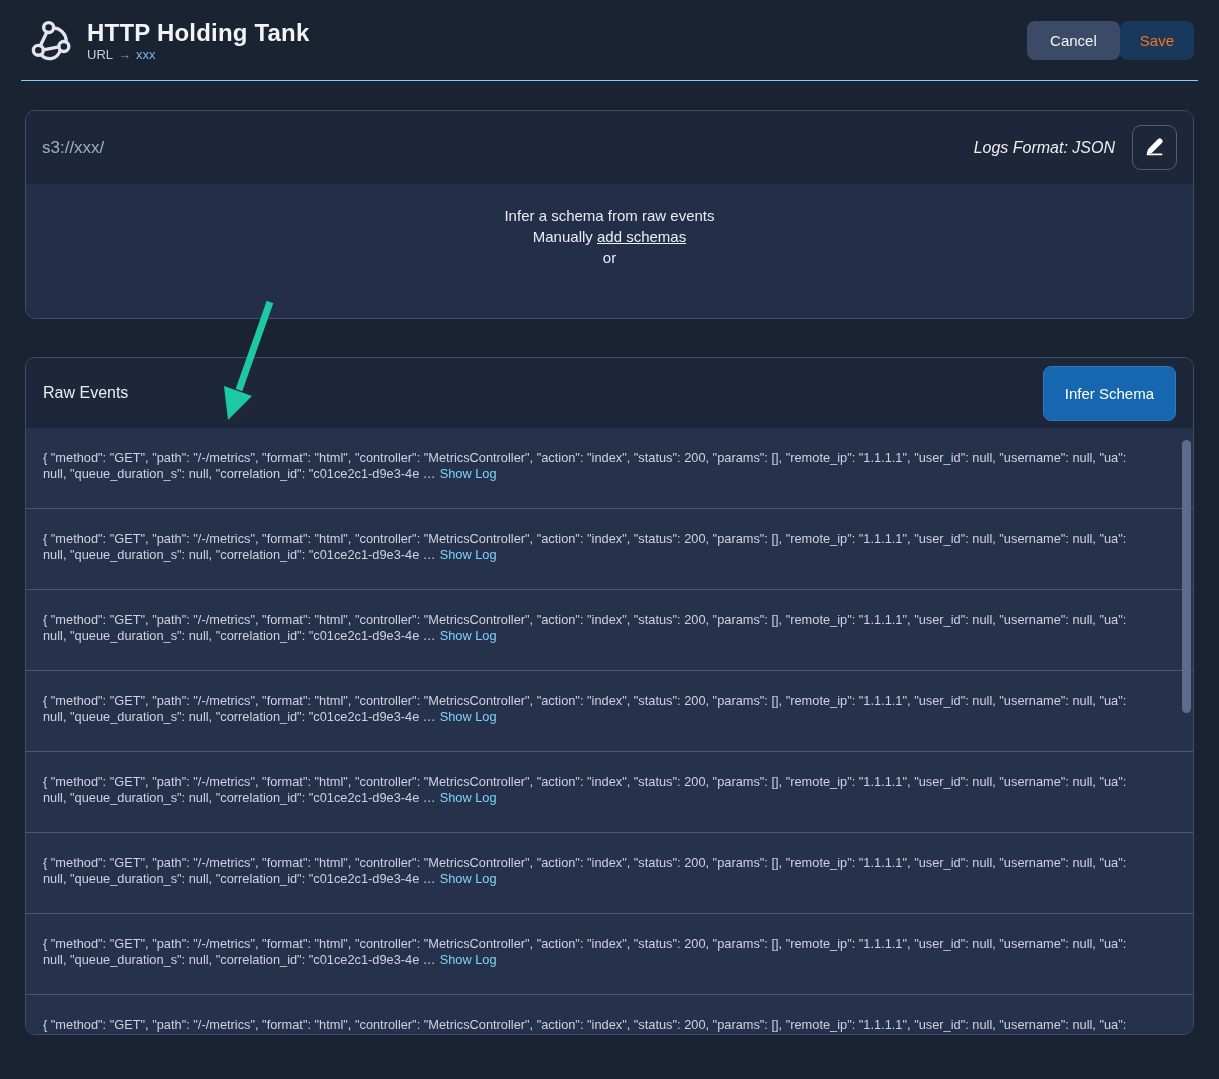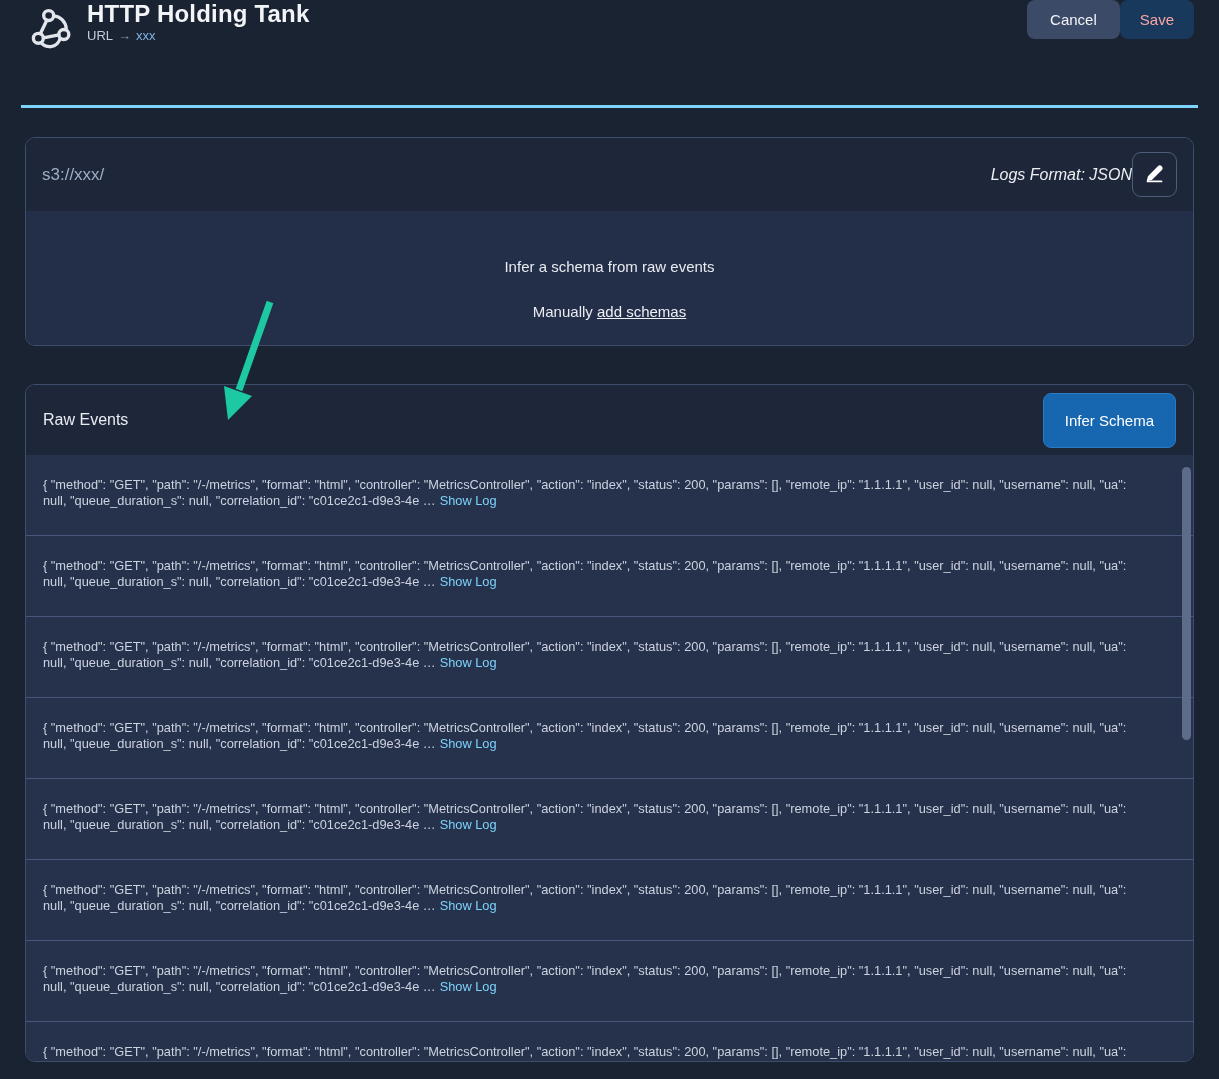--- a/index.html
+++ b/index.html
@@ -8,72 +8,72 @@
     background:#1a2332;
     font-family:"Liberation Sans", sans-serif;
     color:#e9ecf1;
     position:relative;
     overflow:hidden;
   }
 
   
   .app-header {
     margin:0 21px;
-    height:108px;
+    height:81px;
     display:flex;
-    align-items:flex-start;
-    border-bottom:3px solid #7dd3fc;
+    align-items:center;
+    border-bottom:1px solid #7dd3fc;
     padding:0 4px;
   }
   .logo-wrap { width:56px; height:56px; display:flex; align-items:center; justify-content:center; }
   .title-block { margin-left:6px; }
   .page-title { font-size:24px; font-weight:700; color:#f2f4f8; letter-spacing:.2px; }
   .breadcrumb { font-size:13px; }
   .crumb-source { color:#c6cdd9; }
   .crumb-arrow { color:#8a94a6; margin:0 5px; }
   .crumb-target { color:#7fb2e2; text-decoration:none; }
   .header-actions { margin-left:auto; display:flex; align-items:center; }
   .btn { font-family:"Liberation Sans",sans-serif; font-size:15px; border:none; border-radius:8px; cursor:pointer; }
   .btn-cancel { background:#3b4a66; color:#f2f4f8; padding:11px 23px; }
-  .btn-save { background:#18395c; color:#fca5a5; padding:11px 20px; }
+  .btn-save { background:#18395c; color:#f97316; padding:11px 20px; }
 
   
   .panel {
     margin:0 25px;
     border:1px solid #3e4d6b;
     border-radius:10px;
     overflow:hidden;
   }
   .schemas-panel { margin-top:29px; }
   .panel-header {
     background:#1d2739;
     display:flex;
     align-items:center;
     justify-content:space-between;
   }
   .schemas-header { height:73px; padding:0 16px 0 16px;text-align:center; }
   .s3-path { color:#9dadc6; font-size:17px; }
-  .logs-format-wrap { display:flex; align-items:center; gap:0; }
+  .logs-format-wrap { display:flex; align-items:center; gap:17px; }
   .logs-format { color:#eceef2; font-size:16px; font-style:italic; }
   .edit-btn {
     width:45px; height:45px;
     background:transparent;
     border:1px solid #4e5d7a;
     border-radius:9px;
     display:flex; align-items:center; justify-content:center;
     cursor:pointer;
   }
   .schemas-body {
     background:#232e48;
     height:134px;
     text-align:center;
     padding-top:21px;
   }
   .empty-title { color:#62ade0; font-size:20px; font-weight:400; margin-bottom:15px; }
-  .empty-line { color:#e8ebf0; font-size:15px; line-height:21px;margin-top:24px; }
+  .empty-line { color:#e8ebf0; font-size:15px; line-height:21px; }
   .add-schemas-link { color:#eef0f4; text-decoration:underline; cursor:pointer; }
 
   .raw-events-panel { margin-top:38px; }
   .raw-events-header { height:70px; padding:0 17px 0 17px; }
   .raw-events-title { color:#e9ecf1; font-size:16px; }
   .btn-infer { background:#1666b0; border:1px solid #2b7ac2; color:#fff; padding:18px 21px; border-radius:8px; }
 
   .events-list {
     position:relative;
     background:#26314b;

